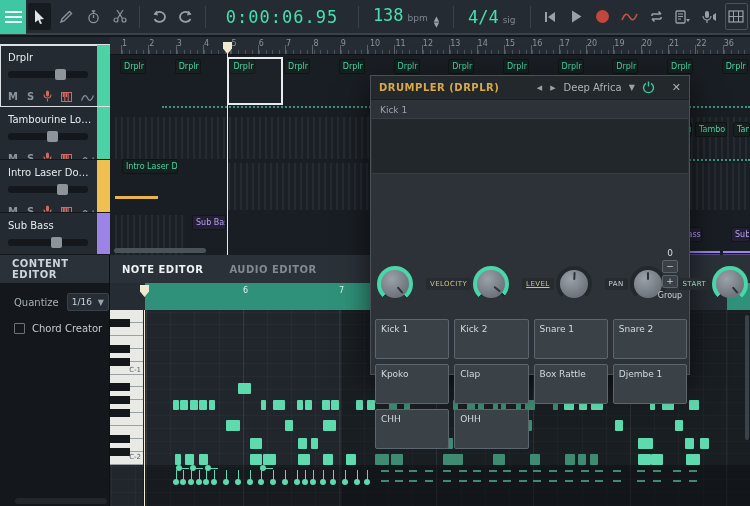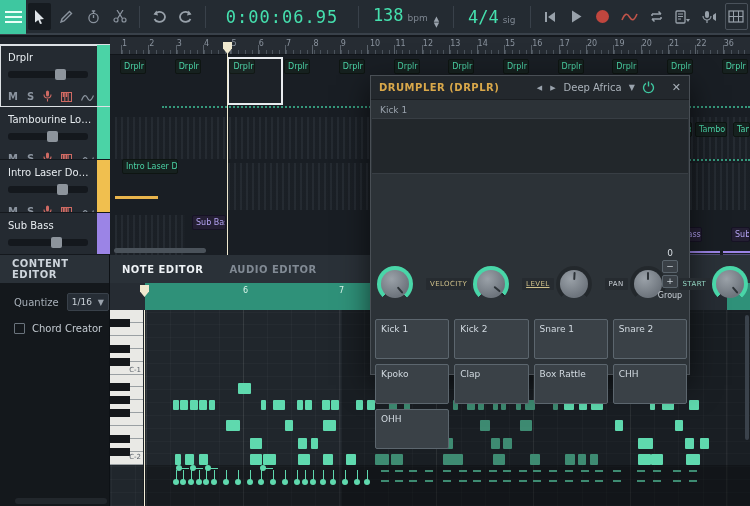--- a/index.html
+++ b/index.html
@@ -704,18 +704,19 @@
       <div class="glabel">Group</div>
     </div>
     <div class="pads">
         <div class="pad">Kick 1</div>
         <div class="pad">Kick 2</div>
         <div class="pad">Snare 1</div>
         <div class="pad">Snare 2</div>
         <div class="pad">Kpoko</div>
         <div class="pad">Clap</div>
         <div class="pad">Box Rattle</div>
+        <div class="pad">Djembe 1</div>
         <div class="pad">CHH</div>
         <div class="pad">OHH</div>
       </div>
   </div>
 
 </div>
 
 </body></html>

